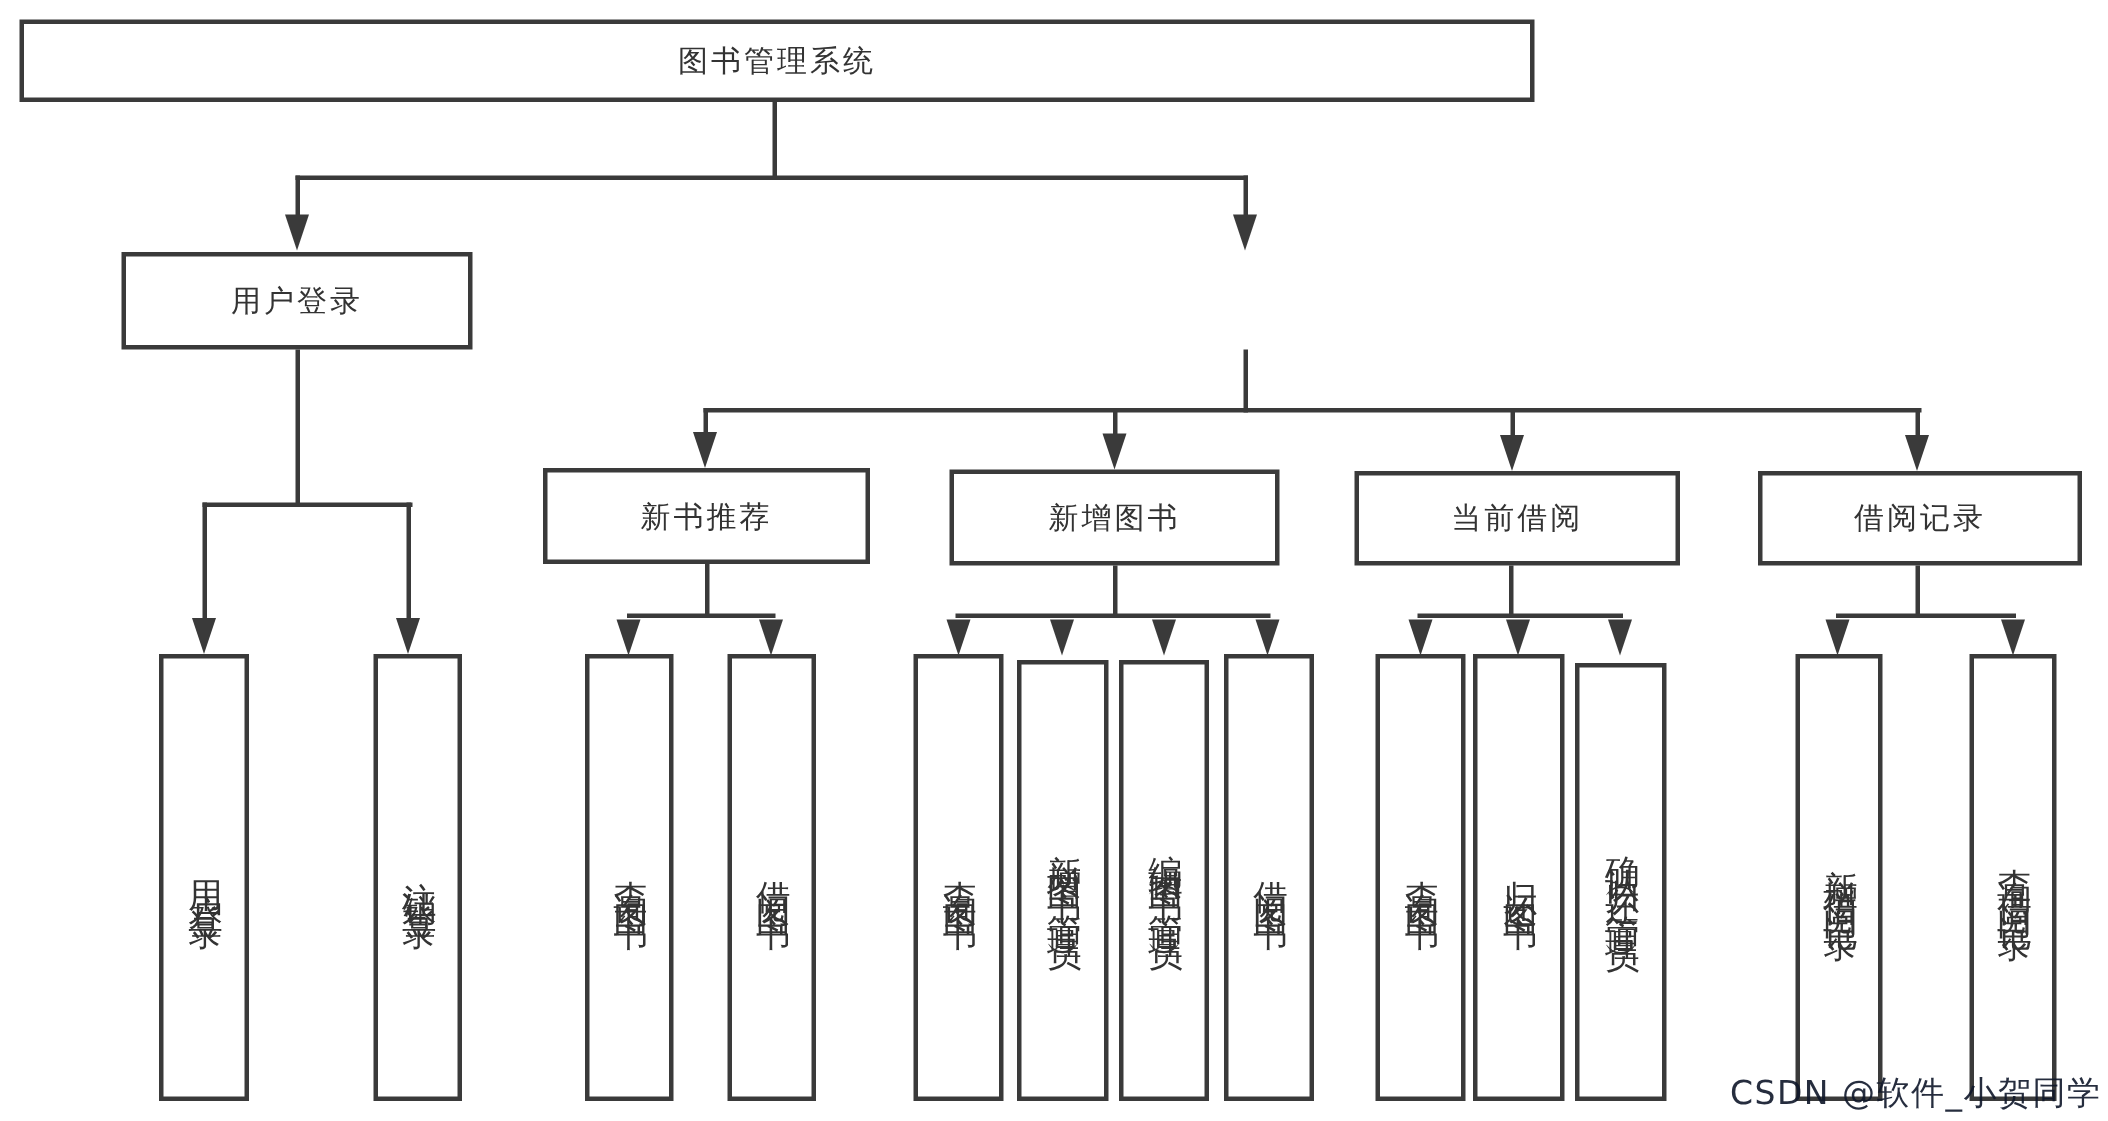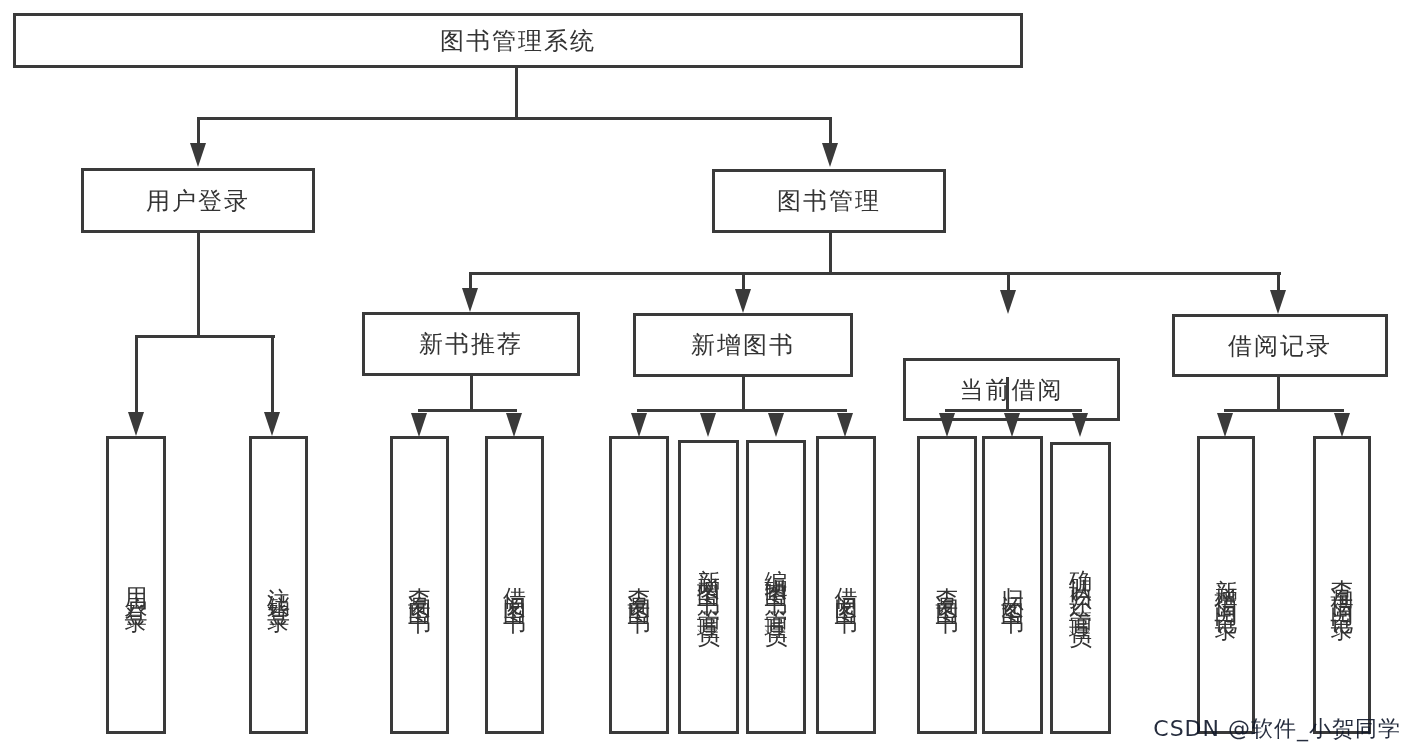--- a/index.html
+++ b/index.html
@@ -3,21 +3,21 @@
 <meta charset="utf-8">
 <style>
   html,body{margin:0;padding:0;background:#fff;}
   #canvas{
     position:relative;width:1405px;height:747px;background:#ffffff;overflow:hidden;
     font-family:"DejaVu Sans","Liberation Sans",sans-serif;color:#333333;
   }
   .box{
     position:absolute;box-sizing:border-box;background:#ffffff;border:3px solid #3a3a3a;
     display:flex;align-items:center;justify-content:center;
-    font-size:24px;letter-spacing:2px;color:#333333;white-space:nowrap;
+    font-size:20px;letter-spacing:2px;color:#333333;white-space:nowrap;
   }
   .vbox{
     position:absolute;box-sizing:border-box;background:#ffffff;border:3px solid #3a3a3a;
     display:flex;align-items:center;justify-content:center;
   }
   .vtext{
     writing-mode:vertical-rl;text-orientation:mixed;
     font-size:23px;letter-spacing:8px;line-height:1;color:#333333;white-space:nowrap;
   }
   .hline,.vline{position:absolute;background:#3a3a3a;}
@@ -36,31 +36,28 @@
 
 <div id="canvas">
 
   <div class="box" style="left:13px;top:13px;width:1010px;height:55px;">
     <span>图书管理系统</span>
   </div>
 
   <div class="box" style="left:81px;top:168px;width:234px;height:65px;">
     <span>用户登录</span>
   </div>
-  <div class="box" style="left:712px;top:169px;width:234px;height:64px;">
-    <span>图书管理</span>
-  </div>
 
   <div class="box" style="left:362px;top:312px;width:218px;height:64px;text-align:center;">
     <span>新书推荐</span>
   </div>
   <div class="box" style="left:633px;top:313px;width:220px;height:64px;">
     <span>新增图书</span>
   </div>
-  <div class="box" style="left:903px;top:314px;width:217px;height:63px;margin-top:44px;">
+  <div class="box" style="left:903px;top:314px;width:217px;height:63px;">
     <span>当前借阅</span>
   </div>
   <div class="box" style="left:1172px;top:314px;width:216px;height:63px;">
     <span>借阅记录</span>
   </div>
 
   <div class="vbox" style="left:106px;top:436px;width:60px;height:298px;">
     <span class="vtext">用户登录</span>
   </div>
   <div class="vbox" style="left:249px;top:436px;width:59px;height:298px;">

